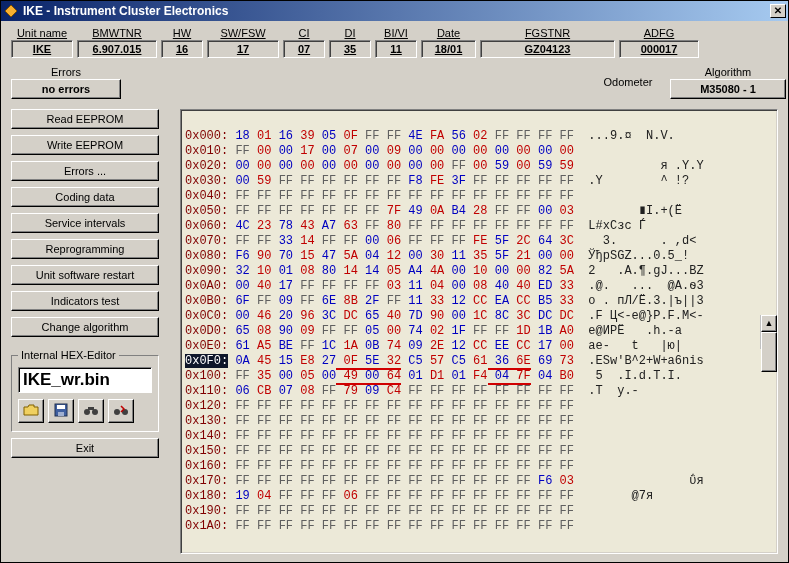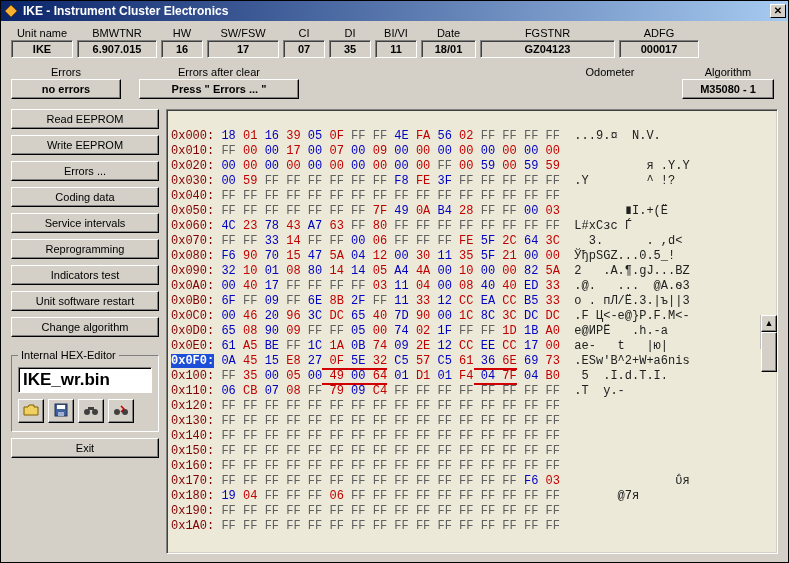--- a/index.html
+++ b/index.html
@@ -55,20 +55,21 @@
     flex: 1;
     padding: 6px 10px 8px 10px;
     display: flex;
     flex-direction: column;
   }
 
   .info-row {
     display: flex;
     gap: 4px;
     margin-bottom: 4px;
+    text-decoration: underline;
   }
   .info-cell {
     display: flex;
     flex-direction: column;
     align-items: center;
   }
   .info-label {
     font-size: 11px;
     margin-bottom: 1px;
     color: #000;
@@ -81,33 +82,33 @@
     background: #d4d0c8;
     padding: 2px 2px;
     font-weight: bold;
     font-size: 11px;
     text-align: center;
     white-space: nowrap;
   }
 
   .err-row {
     display: flex;
-    gap: 18px;
     margin-top: 4px;
+    align-items: center;
   }
   .err-group {
     display: flex;
     flex-direction: column;
     align-items: center;
   }
 
   .main-area {
     flex: 1;
     display: flex;
-    gap: 7px;
+    gap: 21px;
     margin-top: 10px;
     min-height: 0;
   }
 
   .sidebar {
     width: 148px;
     display: flex;
     flex-direction: column;
     gap: 6px;
   }
@@ -183,21 +184,21 @@
     line-height: 15px;
     padding: 2px 0 2px 4px;
     white-space: pre;
   }
   .hex-line { height: 15px; }
   .addr { color: #800000; }
   .hx-red { color: #c00000; }
   .hx-blue { color: #0000c0; }
   .hx-gray { color: #606060; }
   .ascii { color: #202020; }
-  .selrow .addr { background: #1d4ed8; color: #fff; font-weight: bold; }
+  .selrow .addr { background: #0f172a; color: #fff; }
 
   .vscrollbar {
     width: 17px;
     background: #e0e0e0;
     display: flex;
     flex-direction: column;
     border-left: 1px solid #c0c0c0;
   }
   .vsbtn {
     height: 17px;
@@ -282,45 +283,41 @@
         <div class="info-label">ADFG</div>
         <div class="info-value" style="width:80px">000017</div>
       </div>
     </div>
 
     <div class="err-row">
       <div class="err-group" style="width:110px">
         <div class="info-label">Errors</div>
         <div class="btn bold" style="width:110px">no errors</div>
       </div>
-      <div class="err-group" style="width:160px">
-        <div class="info-label">Errors after clear</div>
-        <div class="btn bold" style="width:160px">Press " Errors ... "</div>
-      </div>
       <div style="flex:1"></div>
       <div class="err-group" style="width:100px">
         <div class="info-label">Odometer</div>
       </div>
       <div class="err-group" style="width:100px">
         <div class="info-label">Algorithm</div>
-        <div class="btn bold" style="width:92px">M35080 - 1</div>
+        <div class="btn bold" style="width:116px">M35080 - 1</div>
       </div>
     </div>
 
     <div class="main-area">
 
       <div class="sidebar">
         <div class="btn">Read EEPROM</div>
         <div class="btn">Write EEPROM</div>
         <div class="btn">Errors ...</div>
         <div class="btn">Coding data</div>
         <div class="btn">Service intervals</div>
         <div class="btn">Reprogramming</div>
+        <div class="btn">Unit software restart</div>
         <div class="btn">Indicators test</div>
-        <div class="btn">Unit software restart</div>
         <div class="btn">Change algorithm</div>
 
         <fieldset class="hexed">
           <legend>Internal HEX-Editor</legend>
           <div class="file-field">IKE_wr.bin</div>
           <div class="toolbar">
             <div class="toolbtn">
                 <span><svg width="16" height="14" viewBox="0 0 16 14">
                     <path d="M1 4h4l1-2h5v2h4v8H1z" fill="#f0d060" stroke="#806000" stroke-width="1"></path>
                   </svg></span>

